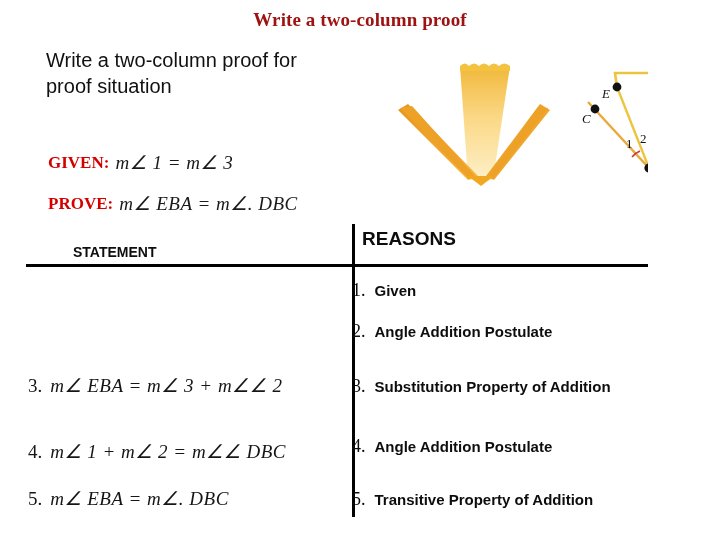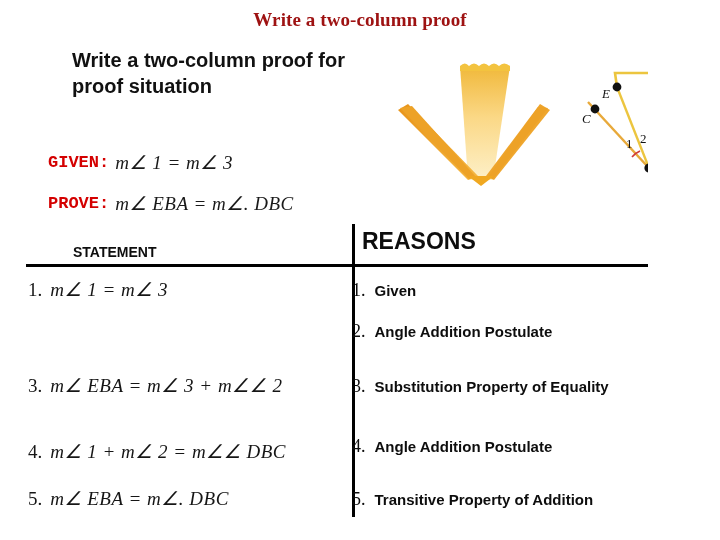--- a/index.html
+++ b/index.html
@@ -30,37 +30,36 @@
     letter-spacing: 0.1px;
   }
 
   
   #prompt {
     position: absolute;
     left: 46px;
     top: 47px;
     width: 350px;
     font-family: "Liberation Sans", sans-serif;
-    font-weight: bold;
+    font-weight: normal;
     font-size: 20px;
     line-height: 26px;
     color: #111111;
-    margin-left: 26px;
   }
 
   
   .gp-row {
     position: absolute;
     left: 48px;
     white-space: nowrap;
   }
   #given-row { top: 151px; }
   #prove-row { top: 192px; }
   .gp-label {
-    font-family: Liberation Mono, monospace;
+    font-family: Liberation Serif, serif;
     font-weight: bold;
     font-size: 17px;
     color: #d40000;
     vertical-align: middle;
   }
   .mathx {
     font-family: "Liberation Serif", serif;
     font-style: italic;
     font-size: 19px;
     color: #1a1a1a;
@@ -94,21 +93,21 @@
     font-weight: bold;
     font-size: 14px;
     color: #0d0d0d;
     margin-left: 35px;
   }
   #hdr-reasons {
     position: absolute;
     left: 362px;
     top: 228px;
     font-weight: bold;
-    font-size: 23px;
+    font-size: 19px;
     color: #0d0d0d;
   }
 
   
   .st-cell {
     position: absolute;
     left: 28px;
     white-space: nowrap;
     font-family: "Liberation Serif", serif;
     font-size: 19px;
@@ -236,41 +235,38 @@
 
   <div id="prove-row" class="gp-row">
     <span class="gp-label">PROVE:</span><span class="mathx">m∠  EBA = m∠.  DBC</span>
   </div>
 
   <div id="hdr-statement">STATEMENT</div>
   <div id="hdr-reasons">REASONS</div>
   <div id="vdivider"></div>
   <div id="hrule"></div>
 
-  <div class="st-cell" style="top:278px">
-    <span class="st-num">1.</span><span class="st-body">m∠ 1 = m∠  3</span>
-  </div>
   <div class="st-cell" style="top:374px">
     <span class="st-num">3.</span><span class="st-body">m∠  EBA = m∠  3 + m∠∠ 2</span>
   </div>
   <div class="st-cell" style="top:440px">
     <span class="st-num">4.</span><span class="st-body">m∠ 1 + m∠  2 = m∠∠  DBC</span>
   </div>
   <div class="st-cell" style="top:487px">
     <span class="st-num">5.</span><span class="st-body">m∠  EBA = m∠.  DBC</span>
   </div>
 
   <div class="rs-cell" style="top:280px">
     <span class="rs-num">1.</span><span class="rs-body">Given</span>
   </div>
   <div class="rs-cell" style="top:321px">
     <span class="rs-num">2.</span><span class="rs-body">Angle Addition Postulate</span>
   </div>
   <div class="rs-cell" style="top:376px">
-    <span class="rs-num">3.</span><span class="rs-body">Substitution Property of Equality</span>
+    <span class="rs-num">3.</span><span class="rs-body">Substitution Property of Addition</span>
   </div>
   <div class="rs-cell" style="top:436px">
     <span class="rs-num">4.</span><span class="rs-body">Angle Addition Postulate</span>
   </div>
   <div class="rs-cell" style="top:489px">
     <span class="rs-num">5.</span><span class="rs-body">Transitive Property of Addition</span>
   </div>
 
 </div>
 

